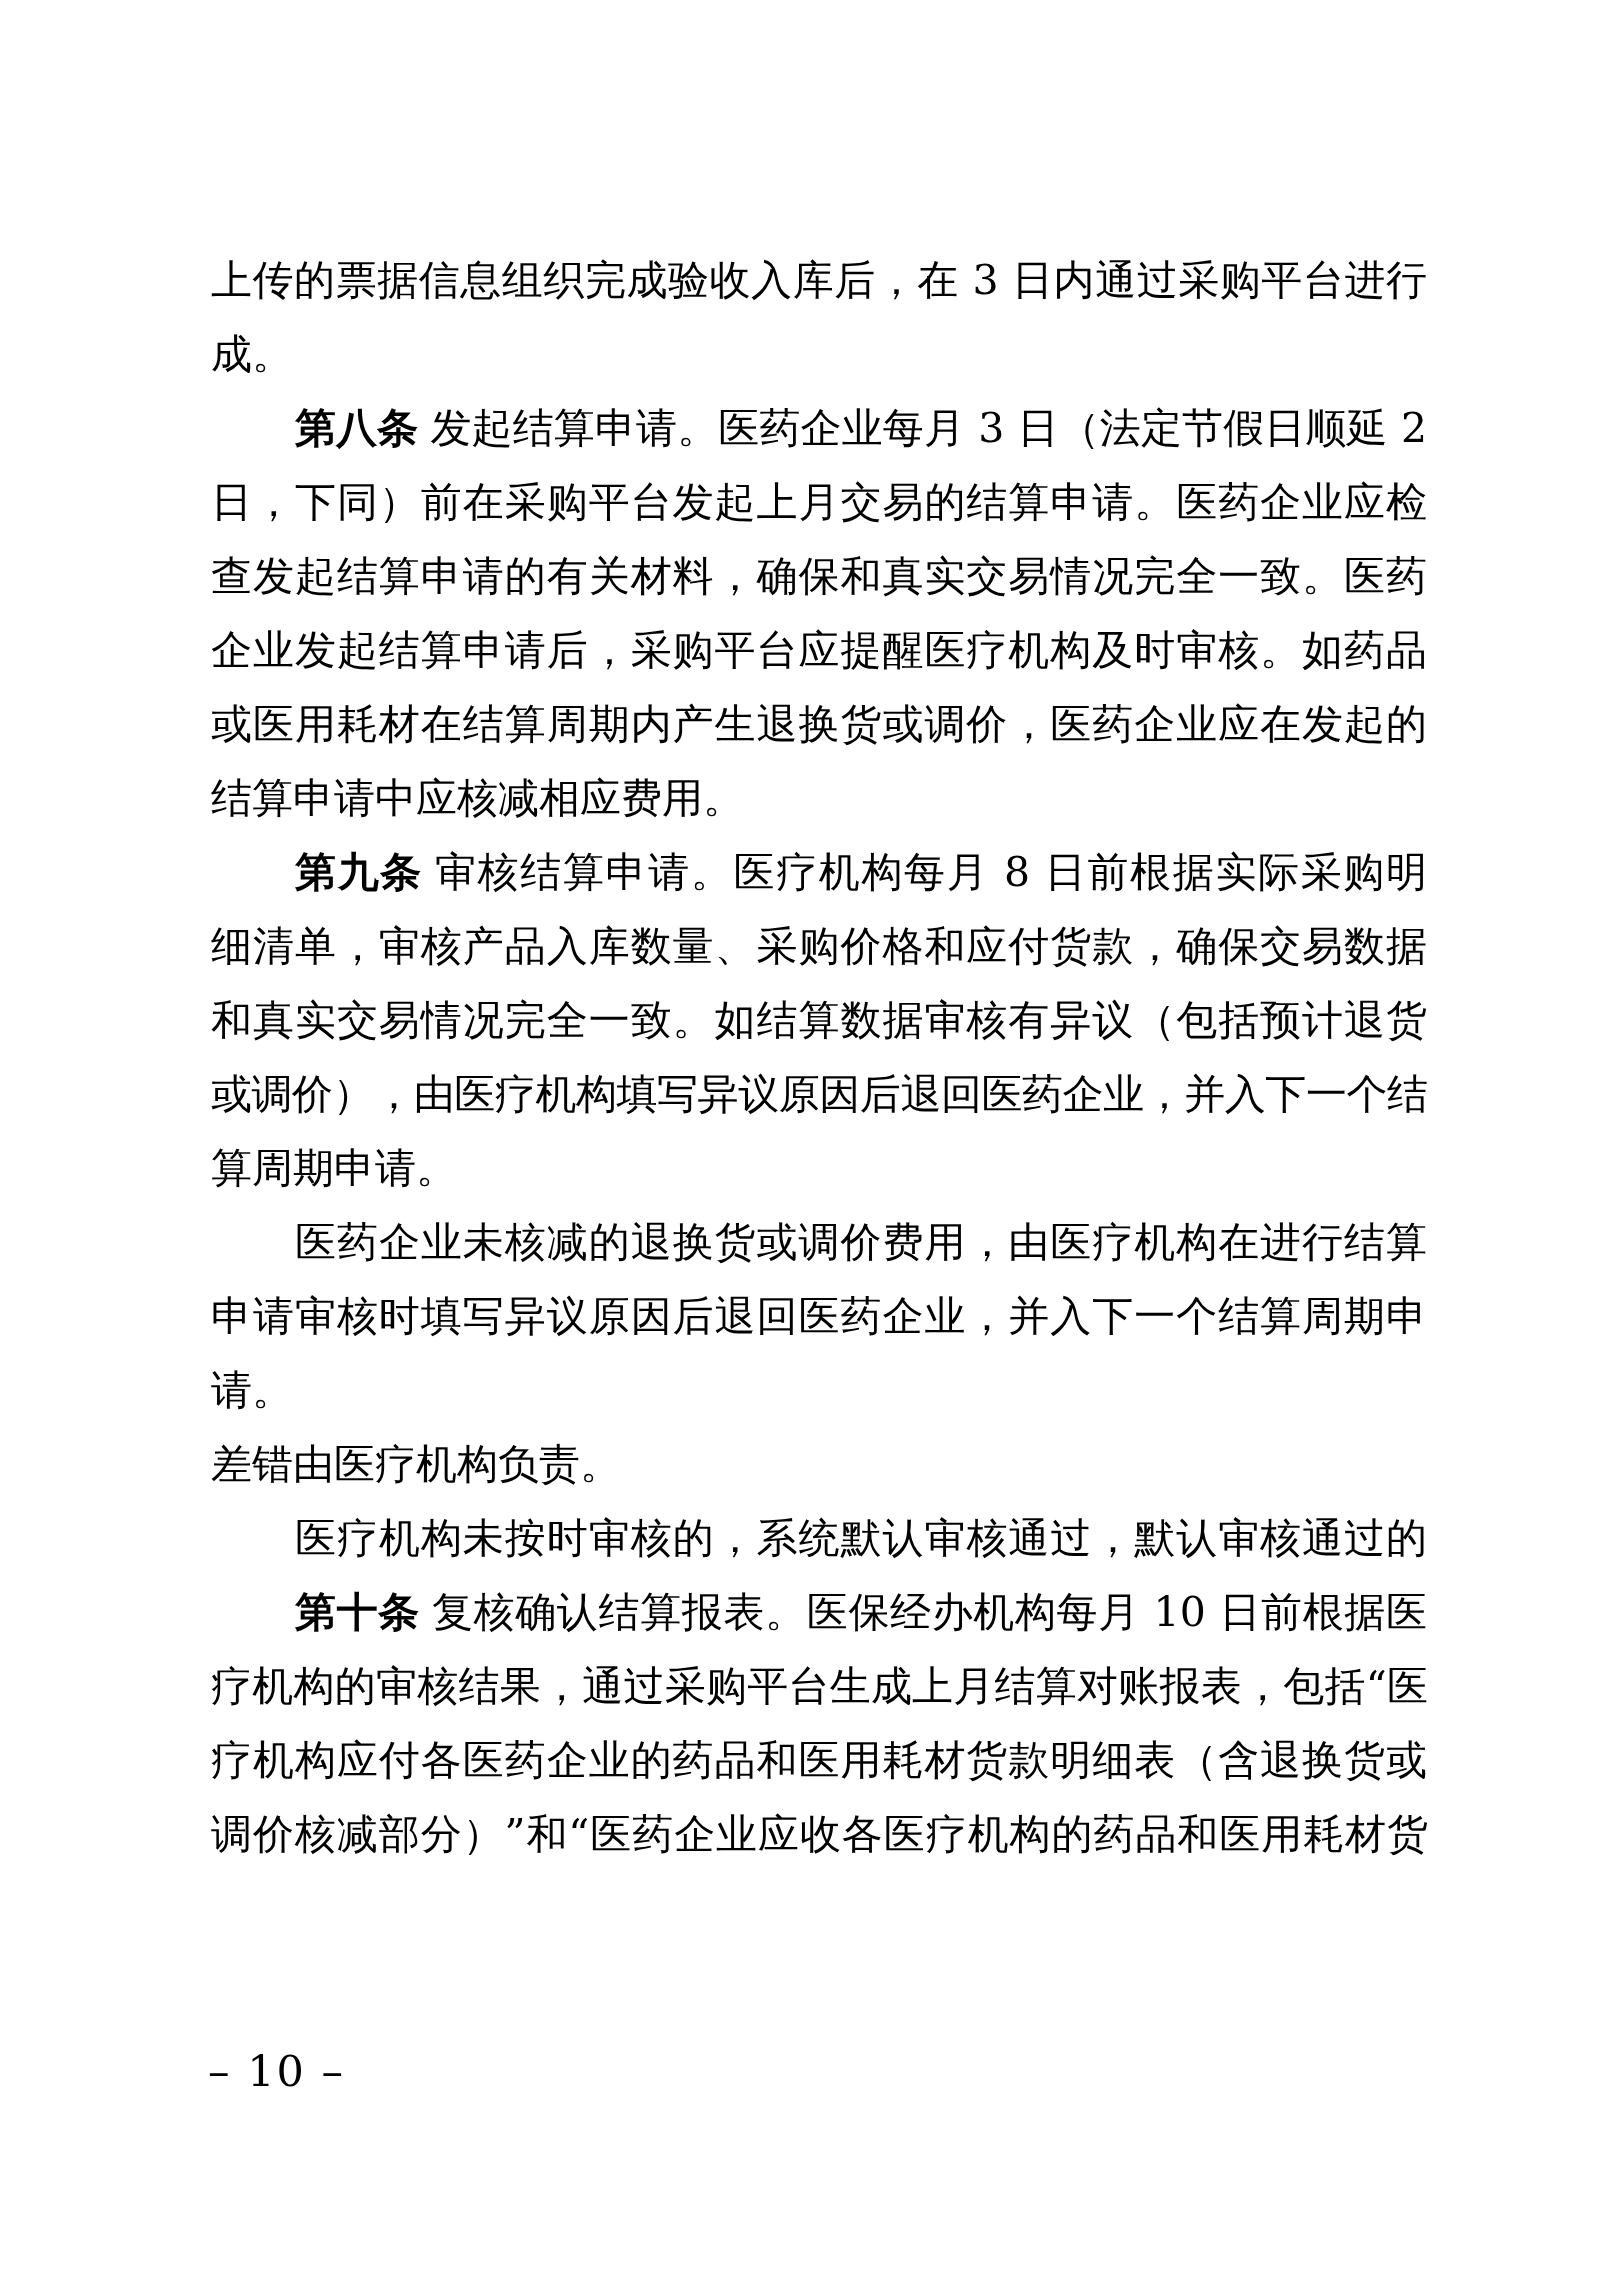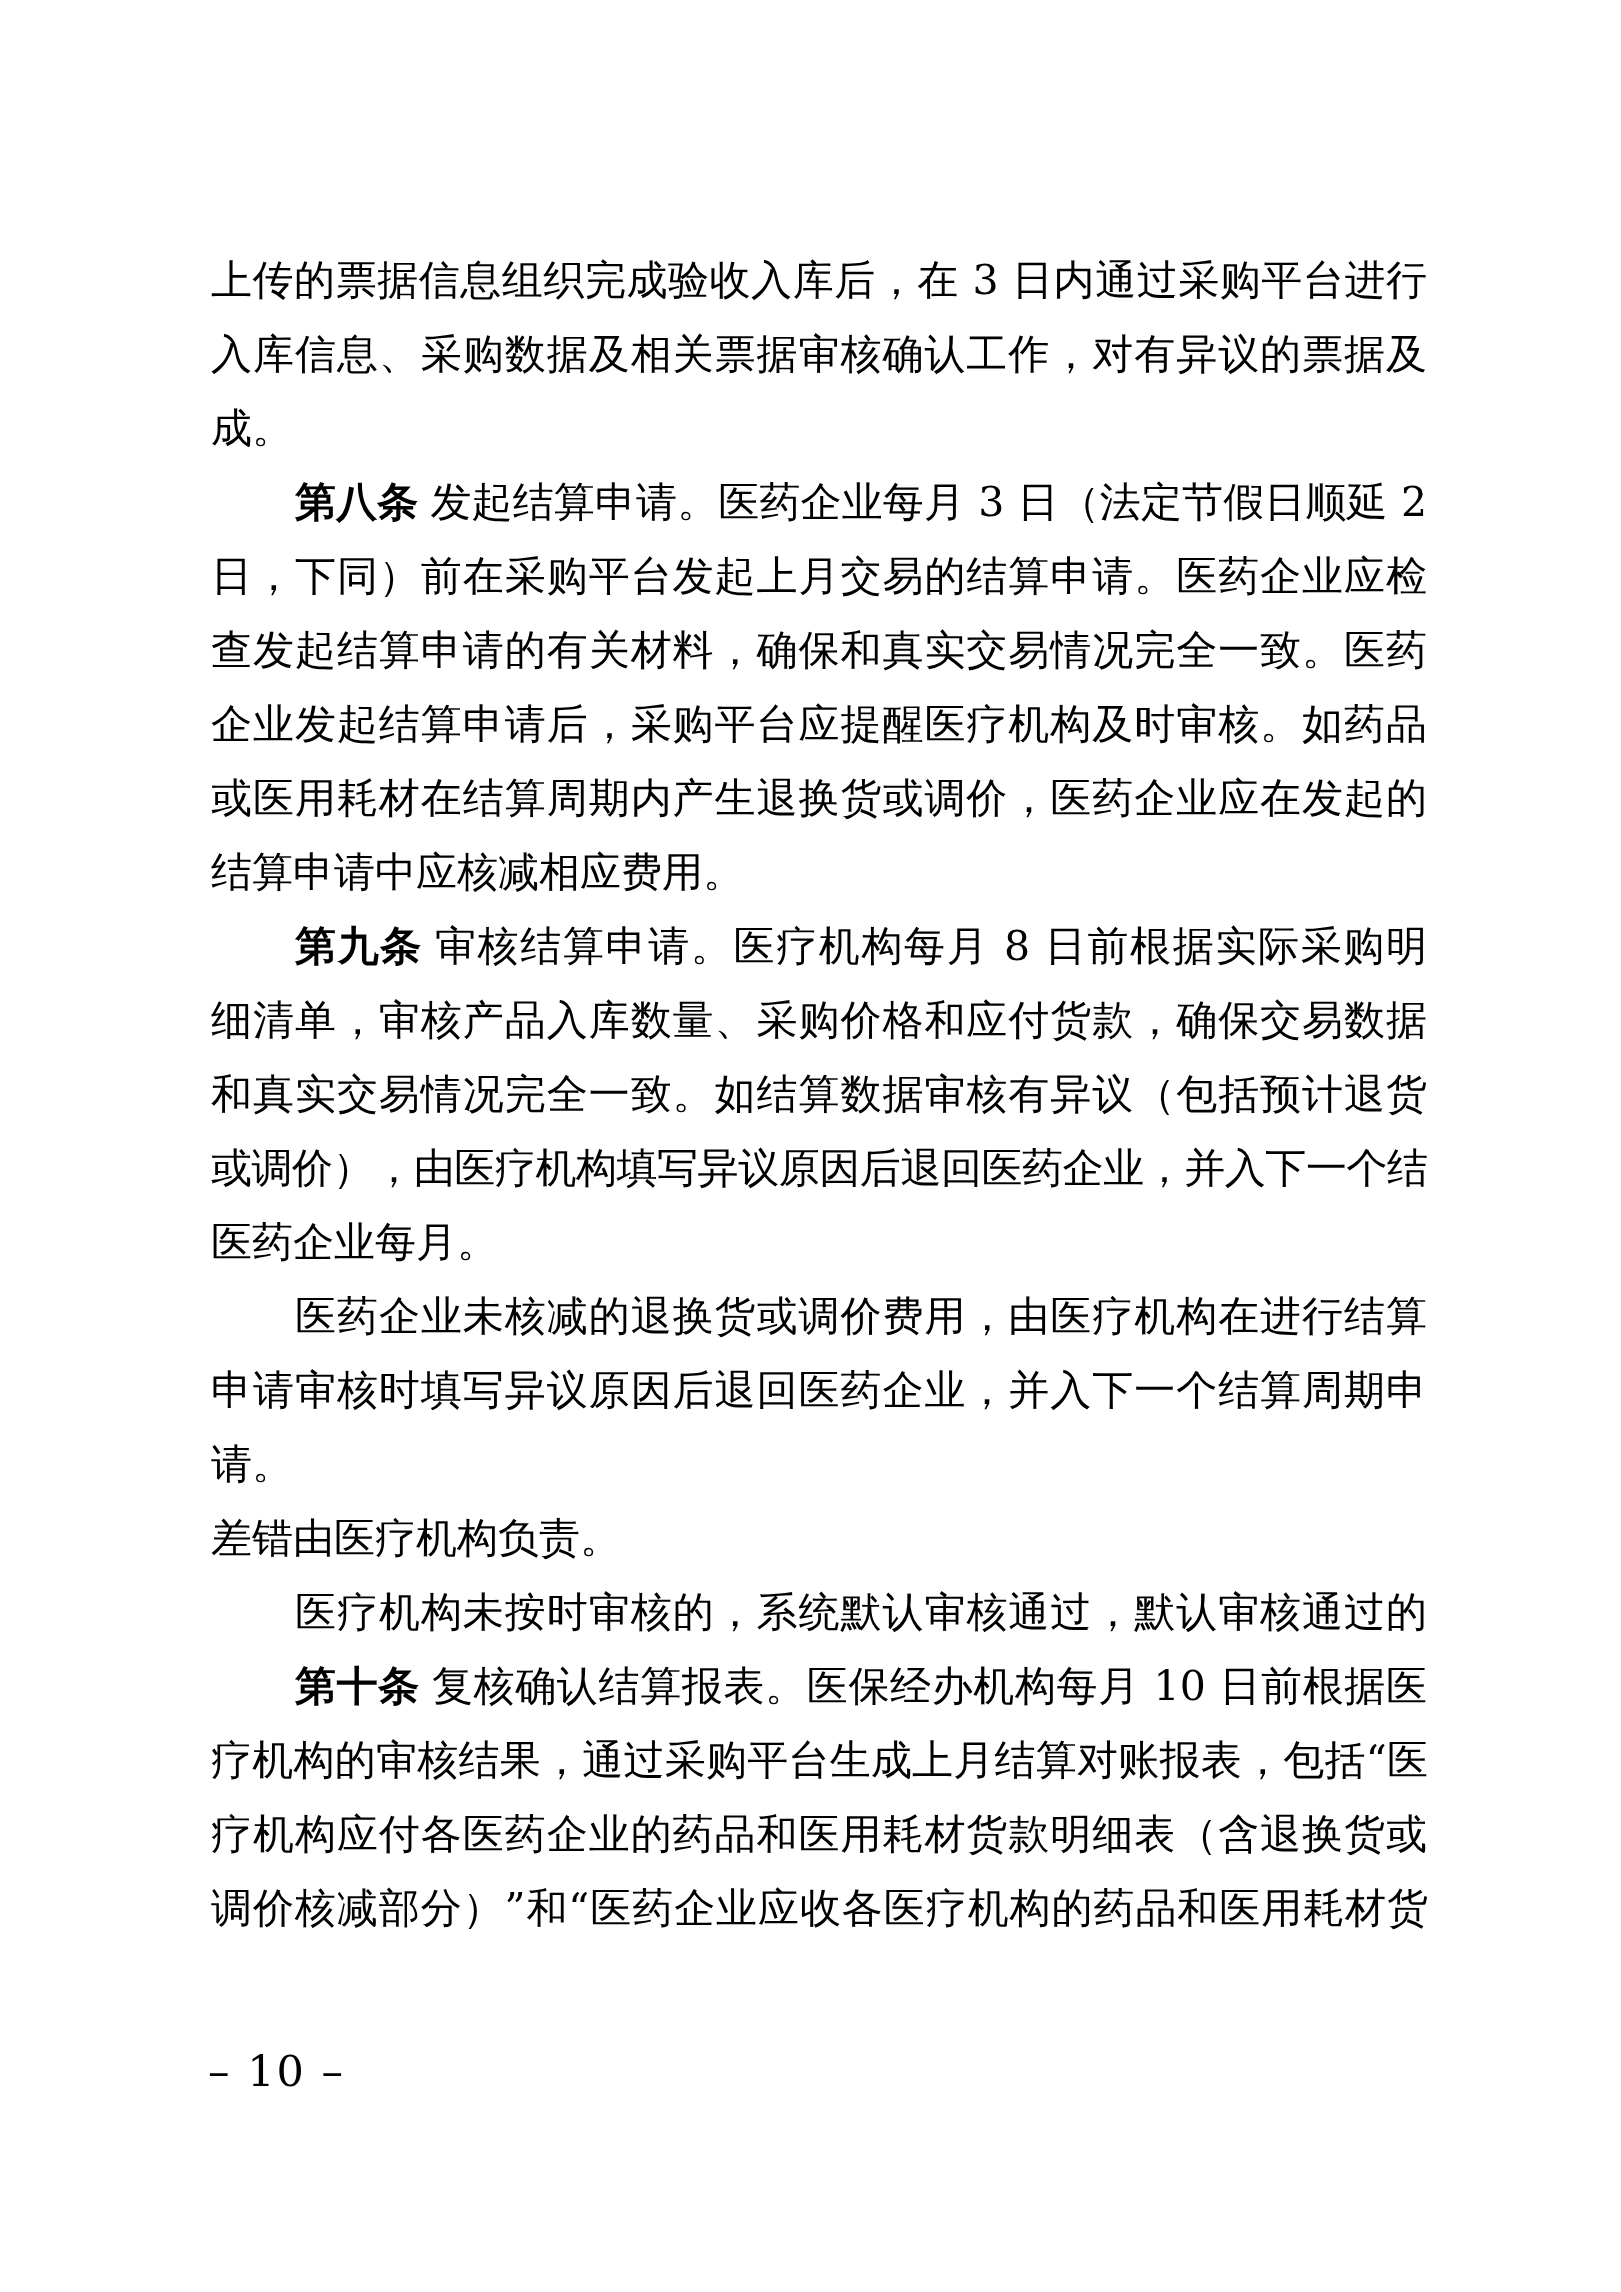--- a/index.html
+++ b/index.html
@@ -57,35 +57,34 @@
       color: #000000;
       text-align: center;
     }
   </style>
 </head>
 <body>
 
 <div class="page">
   <div class="body-block">
     <div class="line"><span>上传的票据信息组织完成验收入库后，在 3 日内通过采购平台进行</span></div>
-    <div class="line"><span>入库信息、采购数据及相关票据审核确认工作，对有异议的票据及</span></div>
     <div class="line e"><span>成。</span></div>
 
     <div class="line i"><span class="hei">第八条</span><span>发起结算申请。医药企业每月 3 日（法定节假日顺延 2</span></div>
     <div class="line"><span>日，下同）前在采购平台发起上月交易的结算申请。医药企业应检</span></div>
     <div class="line"><span>查发起结算申请的有关材料，确保和真实交易情况完全一致。医药</span></div>
     <div class="line"><span>企业发起结算申请后，采购平台应提醒医疗机构及时审核。如药品</span></div>
     <div class="line"><span>或医用耗材在结算周期内产生退换货或调价，医药企业应在发起的</span></div>
     <div class="line e"><span>结算申请中应核减相应费用。</span></div>
 
     <div class="line i"><span class="hei">第九条</span><span>审核结算申请。医疗机构每月 8 日前根据实际采购明</span></div>
     <div class="line"><span>细清单，审核产品入库数量、采购价格和应付货款，确保交易数据</span></div>
     <div class="line"><span>和真实交易情况完全一致。如结算数据审核有异议（包括预计退货</span></div>
     <div class="line t"><span>或调价），由医疗机构填写异议原因后退回医药企业，并入下一个结</span></div>
-    <div class="line e"><span>医药企业每月。</span></div>
+    <div class="line e"><span>算周期申请。</span></div>
 
     <div class="line i"><span>医药企业未核减的退换货或调价费用，由医疗机构在进行结算</span></div>
     <div class="line"><span>申请审核时填写异议原因后退回医药企业，并入下一个结算周期申</span></div>
     <div class="line e"><span>请。</span></div>
 
     <div class="line e"><span>差错由医疗机构负责。</span></div>
     <div class="line i"><span>医疗机构未按时审核的，系统默认审核通过，默认审核通过的</span></div>
 
     <div class="line i"><span class="hei">第十条</span><span>复核确认结算报表。医保经办机构每月 10 日前根据医</span></div>
     <div class="line t"><span>疗机构的审核结果，通过采购平台生成上月结算对账报表，包括“医</span></div>

